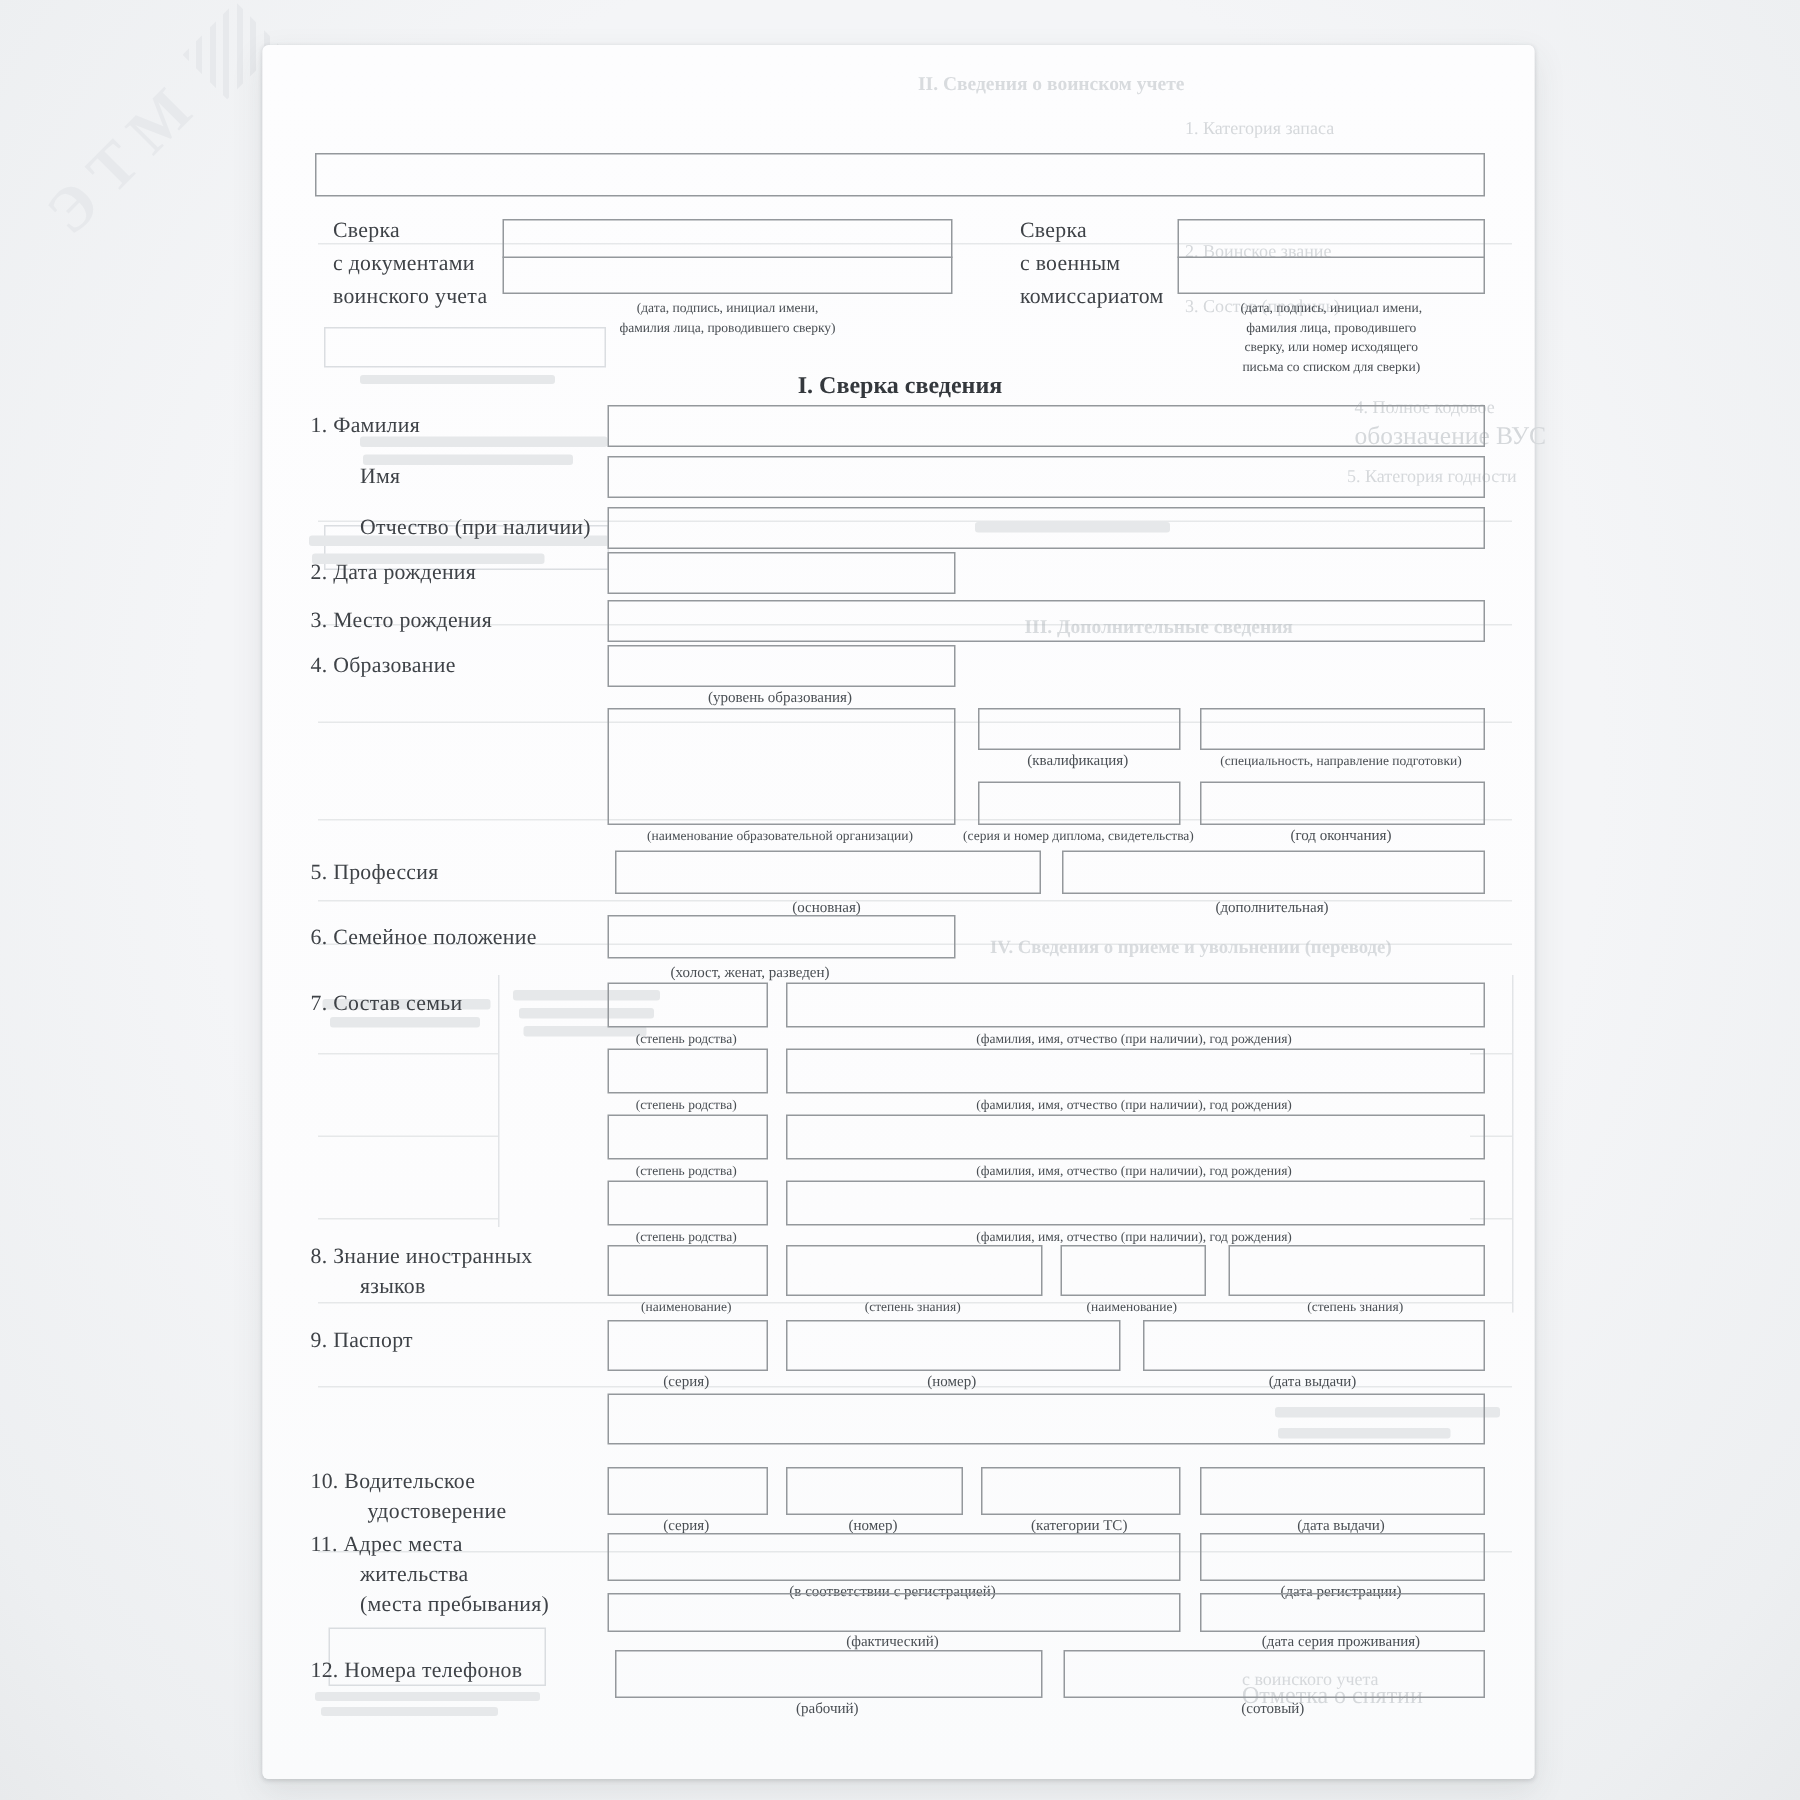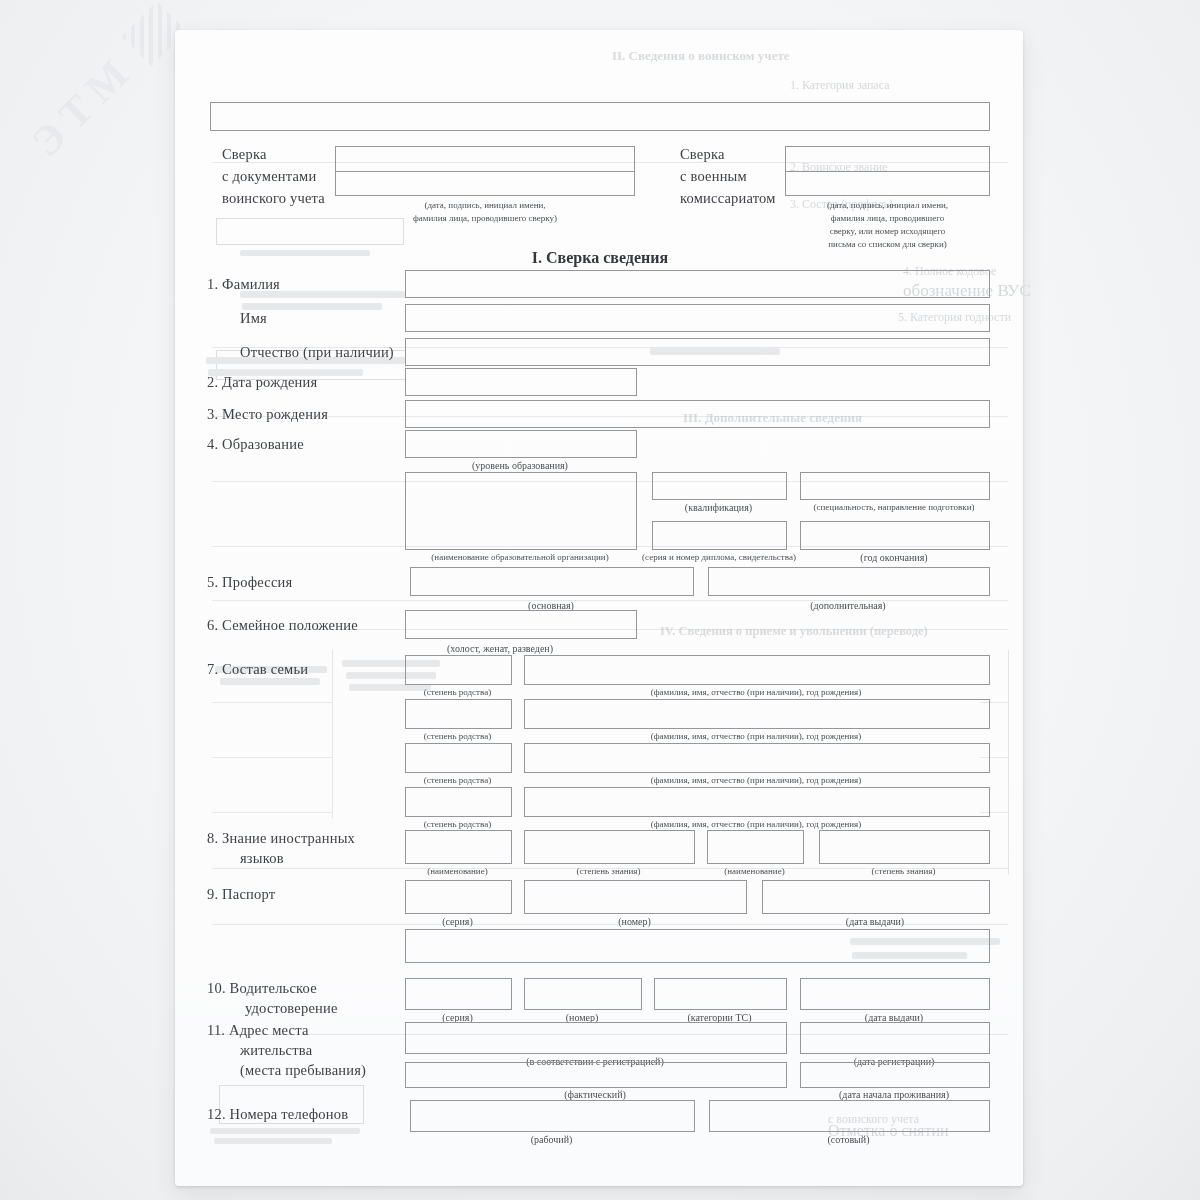--- a/index.html
+++ b/index.html
@@ -218,21 +218,21 @@
   <div class="lbl" style="left:207px;top:1022px">11. Адрес места</div>
   <div class="lbl" style="left:240px;top:1042px">жительства</div>
   <div class="lbl" style="left:240px;top:1062px">(места пребывания)</div>
   <div class="bx" style="left:405px;top:1022px;width:380px;height:30px"></div>
   <div class="bx" style="left:800px;top:1022px;width:188px;height:30px"></div>
   <div class="cap" style="left:405px;top:1056px;width:380px">(в соответствии с регистрацией)</div>
   <div class="cap" style="left:800px;top:1056px;width:188px">(дата регистрации)</div>
   <div class="bx" style="left:405px;top:1062px;width:380px;height:24px"></div>
   <div class="bx" style="left:800px;top:1062px;width:188px;height:24px"></div>
   <div class="cap" style="left:405px;top:1089px;width:380px">(фактический)</div>
-  <div class="cap" style="left:800px;top:1089px;width:188px">(дата начала проживания)</div>
+  <div class="cap" style="left:800px;top:1089px;width:188px">(дата серия проживания)</div>
 
   <div class="lbl" style="left:207px;top:1106px">12. Номера телефонов</div>
   <div class="bx" style="left:410px;top:1100px;width:283px;height:30px"></div>
   <div class="bx" style="left:709px;top:1100px;width:279px;height:30px"></div>
   <div class="cap" style="left:410px;top:1134px;width:283px">(рабочий)</div>
   <div class="cap" style="left:709px;top:1134px;width:279px">(сотовый)</div>
 
 </div>
 
 </body></html>

